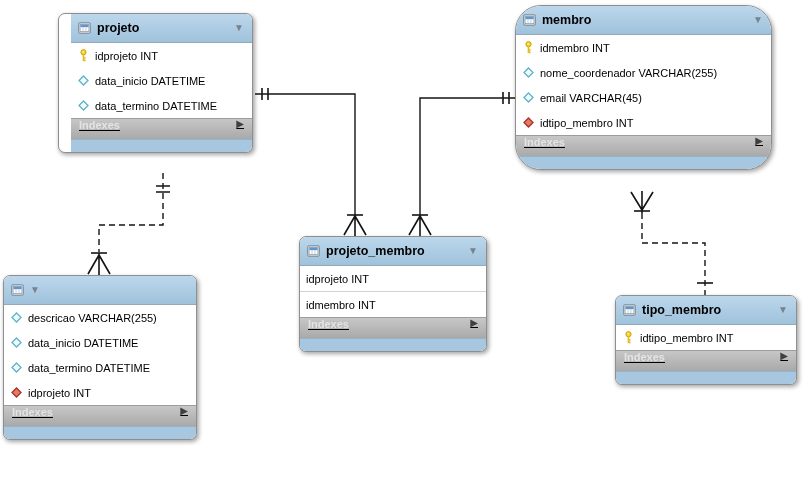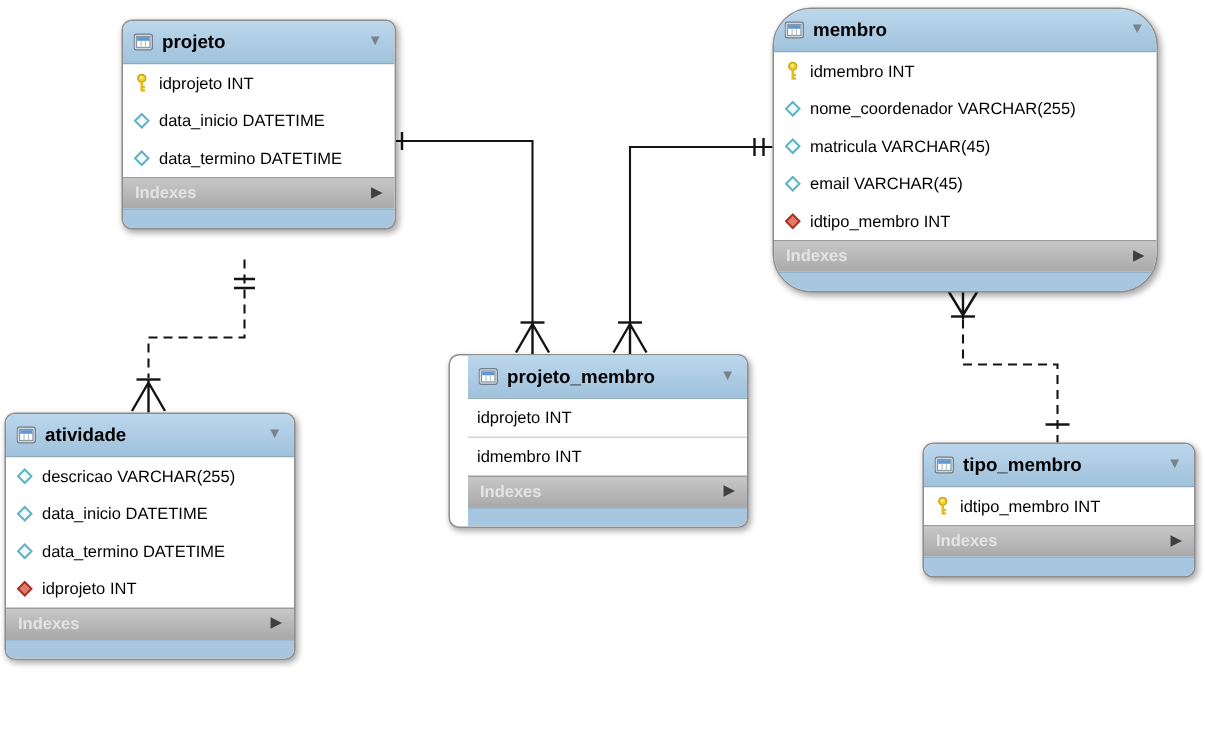--- a/index.html
+++ b/index.html
@@ -28,32 +28,33 @@
   .collapse{color:#77838d;font-size:10px;line-height:1;}
   .trow{
     height:25px;display:flex;align-items:center;gap:5px;
     padding:0 6px;background:#ffffff;font-size:11px;color:#000;
     white-space:nowrap;
   }
   .trow.sep{border-top:1px solid #d2d2d2;}
   .fi{width:13px;min-width:13px;display:flex;justify-content:center;align-items:center;}
   .flabel{white-space:nowrap;}
   .tindexes{
-    height:20px;display:flex;align-items:center;padding:0 8px;
+    height:20px;display:flex;align-items:flex-start;padding:0 8px;
     background:linear-gradient(#c7c7c7,#a9a9a9);
     border-top:1px solid #9c9c9c;
+    text-decoration:underline;
   }
   .ilabel{flex:1;color:#e4e4e4;font-weight:bold;font-size:11px;}
   .iarrow{color:#3f3f3f;font-size:10px;line-height:1;}
   .tfooter{height:12px;background:#a7c7e0;border-top:1px solid #95b3c8;}
 
   
-  #tbl-projeto        {left:81px;  top:13px;  width:181px;}
+  #tbl-projeto        {left:58px;  top:13px;  width:181px;padding-left:12px;}
   #tbl-membro         {left:515px; top:5px;   width:255px;border-radius:26px;}
-  #tbl-projeto-membro {left:299px; top:236px; width:186px;padding-left:12px;}
+  #tbl-projeto-membro {left:299px; top:236px; width:186px;}
   #tbl-atividade      {left:3px;   top:275px; width:192px;}
   #tbl-tipo-membro    {left:615px; top:295px; width:180px;}
 </style>
 </head>
 <body>
 
 <svg class="connectors" width="803" height="492">
 
   <g>
     <path class="conn" d="M255,94 H355 V215"></path>
@@ -162,28 +163,20 @@
         </svg>
       </span>
     <span class="flabel">nome_coordenador VARCHAR(255)</span>
   </div>
   <div class="trow">
     <span class="fi">
         <svg width="11" height="11" viewBox="0 0 11 11">
           <path d="M5.5 1 L10 5.5 L5.5 10 L1 5.5 Z" fill="#f4fbfd" stroke="#5ab4c6" stroke-width="1.3"></path>
         </svg>
       </span>
-    <span class="flabel">matricula VARCHAR(45)</span>
-  </div>
-  <div class="trow">
-    <span class="fi">
-        <svg width="11" height="11" viewBox="0 0 11 11">
-          <path d="M5.5 1 L10 5.5 L5.5 10 L1 5.5 Z" fill="#f4fbfd" stroke="#5ab4c6" stroke-width="1.3"></path>
-        </svg>
-      </span>
     <span class="flabel">email VARCHAR(45)</span>
   </div>
   <div class="trow">
     <span class="fi">
         <svg width="11" height="11" viewBox="0 0 11 11">
           <path d="M5.5 1 L10 5.5 L5.5 10 L1 5.5 Z" fill="#e37a6c" stroke="#a93122" stroke-width="1.3"></path>
         </svg>
       </span>
     <span class="flabel">idtipo_membro INT</span>
   </div>
@@ -225,21 +218,20 @@
   <div class="thead">
     <span class="fi">
       <svg width="16" height="14" viewBox="0 0 16 14">
           <rect x="0.5" y="0.5" width="15" height="13" rx="2" fill="#d7dde2" stroke="#6f7f8c"></rect>
           <rect x="2.5" y="2.5" width="11" height="9" fill="#ffffff" stroke="#8a97a1"></rect>
           <rect x="3" y="3" width="10" height="3" fill="#5d96d0"></rect>
           <line x1="6.2" y1="6" x2="6.2" y2="11.5" stroke="#b8c2ca"></line>
           <line x1="9.8" y1="6" x2="9.8" y2="11.5" stroke="#b8c2ca"></line>
         </svg>
     </span>
-    <span class="tname">atividade</span>
     <span class="collapse">▼</span>
   </div>
   <div class="trow">
     <span class="fi">
         <svg width="11" height="11" viewBox="0 0 11 11">
           <path d="M5.5 1 L10 5.5 L5.5 10 L1 5.5 Z" fill="#f4fbfd" stroke="#5ab4c6" stroke-width="1.3"></path>
         </svg>
       </span>
     <span class="flabel">descricao VARCHAR(255)</span>
   </div>

